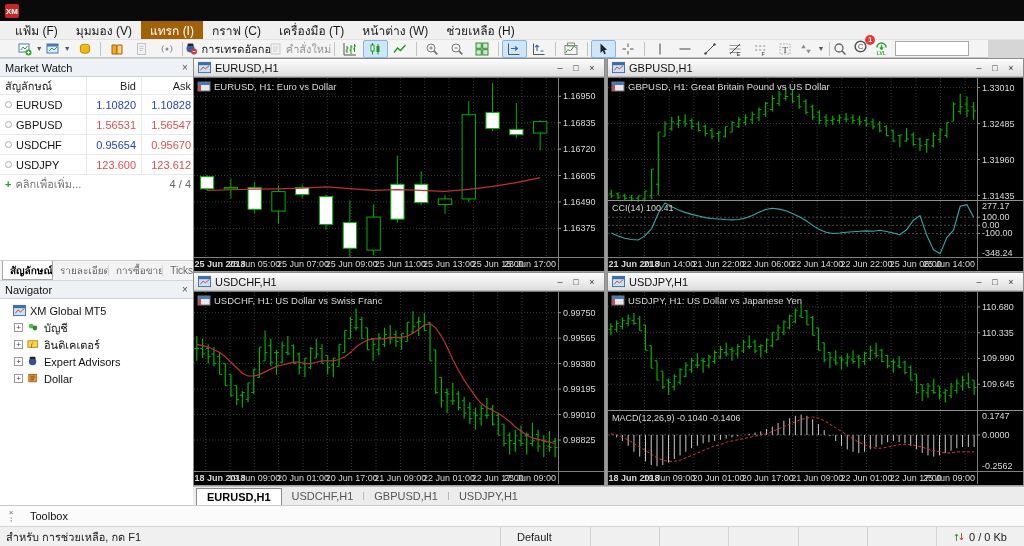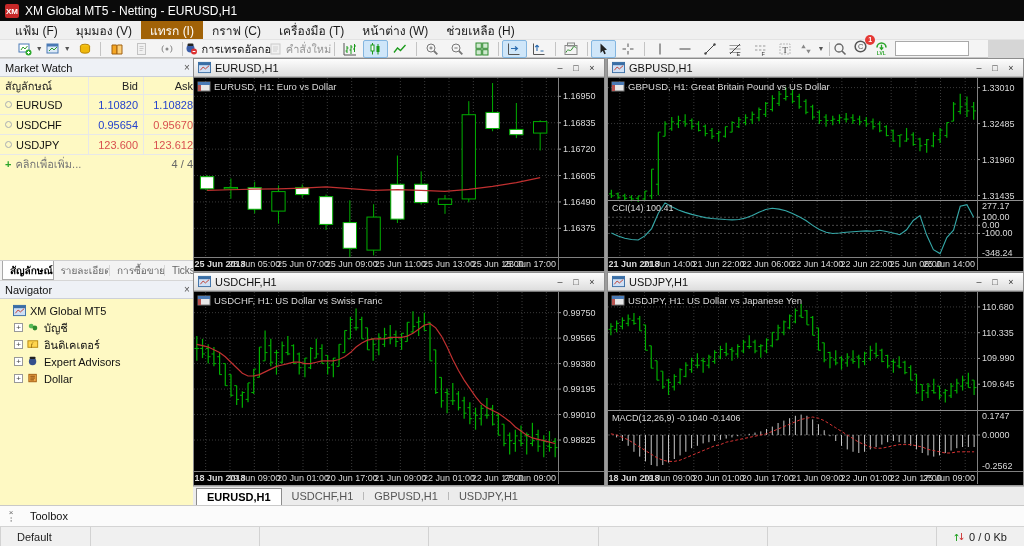--- a/index.html
+++ b/index.html
@@ -20,21 +20,21 @@
   .tb-btn.active{background:#cfe6f9;border-color:#84b6e0}
   .tb-btn.disabled{opacity:.45}
   .tb-label{font-size:11px;color:#1a1a1a;white-space:nowrap}
   .tb-sep{width:1px;height:14px;background:#c4c4c4;margin:0 3px;flex:0 0 auto}
   .tb-caret{font-size:7px;color:#555;margin-left:1px}
   #tb-right{margin-left:auto;display:flex;align-items:center;gap:6px;padding-right:3px}
   .tb-badge-wrap{position:relative}
   .badge{position:absolute;top:-4px;right:-7px;background:#e53935;color:#fff;border-radius:6px;
        font-size:7px;line-height:10px;height:10px;padding:0 3px;font-weight:bold}
   #tb-search-box{width:72px;height:13px;background:#fff;border:1px solid #a9a9a9}
-  .panel{position:absolute;left:0;width:202px;background:#fef9c3;border-right:4px solid #6d28d9;box-sizing:border-box}
+  .panel{position:absolute;left:0;width:202px;background:#ffffff;border-right:6px solid #6d28d9;box-sizing:border-box}
   .panel-header{height:17px;background:#eef1f6;border-bottom:1px solid #ccd0d8;border-top:1px solid #d6d6d6;
        display:flex;align-items:center;font-size:11px;color:#111;padding:0 5px}
   .panel-close{margin-left:auto;color:#555;font-size:10px;width:12px;text-align:center}
   #mw-table{font-size:11px;color:#111}
   .mw-hrow,.mw-row{display:flex;align-items:center;border-bottom:1px solid #e8e8e8}
   .mw-hrow{height:17px;color:#222}
   .mw-row{height:19px}
   .mw-c-sym{flex:1;display:flex;align-items:center;gap:4px;padding-left:5px;overflow:hidden}
   .mw-c-bid,.mw-c-ask{width:55px;text-align:right;padding-right:5px;border-left:1px solid #e8e8e8;
        box-sizing:border-box;height:100%;display:flex;align-items:center;justify-content:flex-end}
@@ -78,21 +78,20 @@
   .sb-empty{flex:1}
   .sb-traffic{width:88px;gap:4px;justify-content:flex-start}
   .ico{display:inline-flex;align-items:center;justify-content:center;flex:0 0 auto}
 </style>
 </head>
 <body>
 
 <div id="app">
   <div id="titlebar">
     <span class="xm-icon">XM</span>
-    <span>XM Global MT5 - Netting - EURUSD,H1</span>
   </div>
   <div id="menubar">
       <div class="menu-item">แฟ้ม (F)</div>
       <div class="menu-item">มุมมอง (V)</div>
       <div class="menu-item active">แทรก (I)</div>
       <div class="menu-item">กราฟ (C)</div>
       <div class="menu-item">เครื่องมือ (T)</div>
       <div class="menu-item">หน้าต่าง (W)</div>
       <div class="menu-item">ช่วยเหลือ (H)</div>
     </div>
@@ -363,20 +362,28 @@
         <div class="mw-c-ask">Ask</div>
       </div>
       <div id="mw-rows">
           <div class="mw-row">
             <div class="mw-c-sym">
               <span class="sym-dot"></span>
               <span>EURUSD</span>
             </div>
             <div class="mw-c-bid up">1.10820</div>
             <div class="mw-c-ask up">1.10828</div>
+          </div>
+          <div class="mw-row">
+            <div class="mw-c-sym">
+              <span class="sym-dot"></span>
+              <span>GBPUSD</span>
+            </div>
+            <div class="mw-c-bid down">1.56531</div>
+            <div class="mw-c-ask down">1.56547</div>
           </div>
           <div class="mw-row">
             <div class="mw-c-sym">
               <span class="sym-dot"></span>
               <span>USDCHF</span>
             </div>
             <div class="mw-c-bid up">0.95654</div>
             <div class="mw-c-ask down">0.95670</div>
           </div>
           <div class="mw-row">
@@ -1403,20 +1410,21 @@
 
   <div id="toolbox-row">
     <div id="toolbox-ctl">
       <span>×</span>
       <span>⁞</span>
     </div>
     <span style="padding-left:8px">Toolbox</span>
   </div>
 
   <div id="statusbar">
+    <div class="sb-help">สำหรับ การช่วยเหลือ, กด F1</div>
     <div class="sb-cell" style="width:90px">Default</div>
     <div id="sb-empties" style="display:flex;flex:1">
         <div class="sb-cell sb-empty"></div>
         <div class="sb-cell sb-empty"></div>
         <div class="sb-cell sb-empty"></div>
         <div class="sb-cell sb-empty"></div>
         <div class="sb-cell sb-empty"></div>
       </div>
     <div class="sb-cell sb-traffic">
       <span class="ico">

